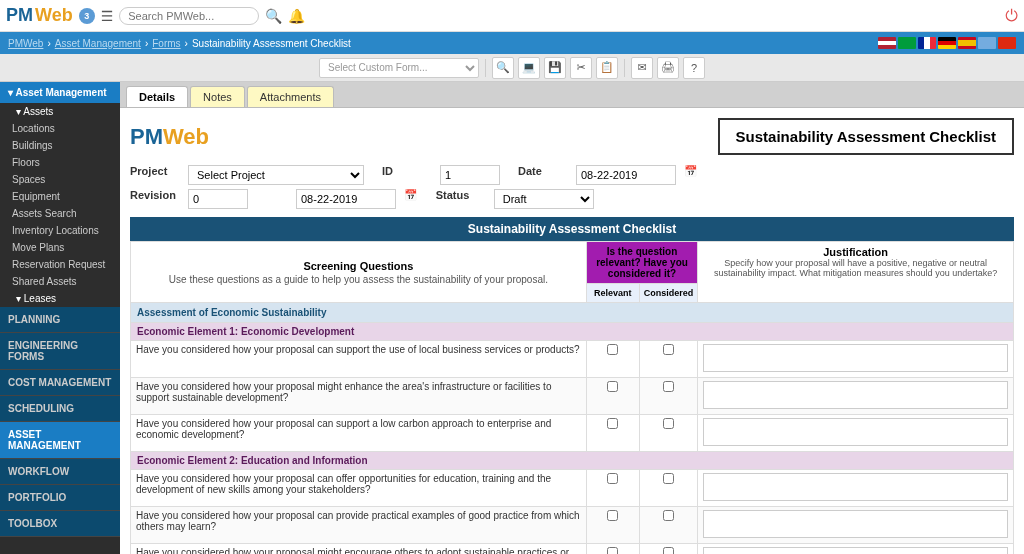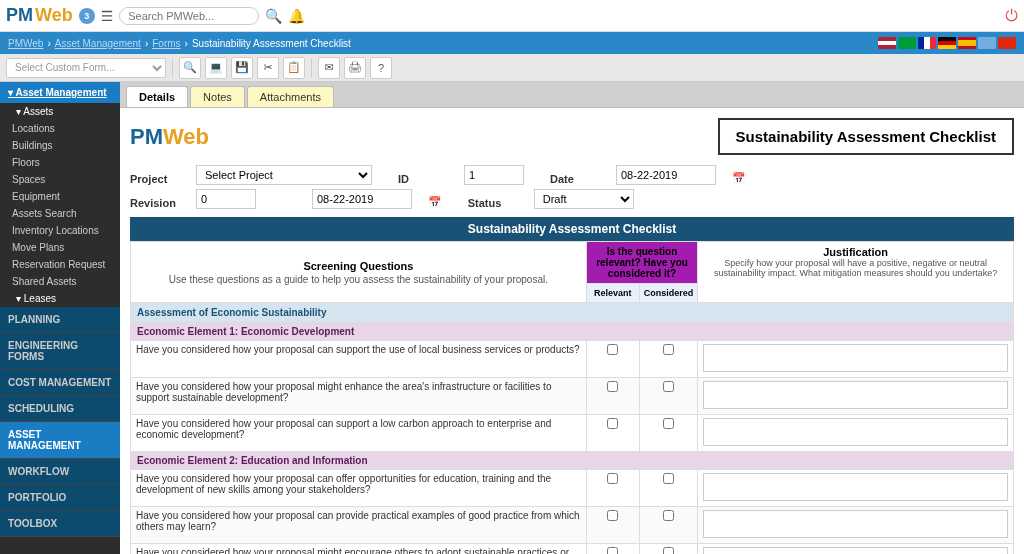--- a/index.html
+++ b/index.html
@@ -24,33 +24,33 @@
     .flag { width: 18px; height: 12px; display: inline-block; border-radius: 1px; }
     .flag-us { background: linear-gradient(#b22234 0%, #b22234 33%, #fff 33%, #fff 66%, #b22234 66%); }
     .flag-br { background: #009c3b; }
     .flag-fr { background: linear-gradient(to right, #002395 33%, #fff 33%, #fff 66%, #ed2939 66%); }
     .flag-de { background: linear-gradient(#000 33%, #d00 33%, #d00 66%, #ffce00 66%); }
     .flag-es { background: linear-gradient(#c60b1e 25%, #f1bf00 25%, #f1bf00 75%, #c60b1e 75%); }
     .flag-ar { background: #74acdf; }
     .flag-cn { background: #de2910; }
 
     
-    #toolbar { background: #e8e8e8; border-bottom: 1px solid #ccc; padding: 3px 6px; display: flex; align-items: center; gap: 4px; height: 28px; }
+    #toolbar { background: #e8e8e8; border-bottom: 1px solid #ccc; padding: 3px 6px; display: flex; align-items: center; gap: 4px; height: 28px; justify-content: center; }
     #custom-form-select { border: 1px solid #ccc; background: #fff; padding: 2px 4px; font-size: 10px; color: #999; width: 160px; height: 20px; border-radius: 2px; }
     .toolbar-icon-btn { width: 22px; height: 22px; border: 1px solid #ccc; background: #fff; border-radius: 2px; display: flex; align-items: center; justify-content: center; cursor: pointer; font-size: 11px; color: #555; }
     .toolbar-sep { width: 1px; height: 18px; background: #ccc; margin: 0 2px; }
 
     
     #main-layout { display: flex; flex: 1; overflow: hidden; }
 
     
     #sidebar { width: 120px; background: #2d2d2d; color: #fff; overflow-y: auto; flex-shrink: 0; }
     .sidebar-section { }
     .sidebar-section-header { background: #1a7dc4; color: #fff; padding: 5px 8px; font-size: 10px; font-weight: bold; cursor: pointer; display: flex; align-items: center; justify-content: between; }
-    .sidebar-section-header.active { background: #1a7dc4; text-decoration: underline; }
+    .sidebar-section-header.active { background: #1a7dc4; }
     .sidebar-item { padding: 3px 8px 3px 16px; font-size: 10px; color: #ccc; cursor: pointer; }
     .sidebar-item.active { color: #fff; }
     .sidebar-item.sub { padding-left: 12px; }
     .sidebar-nav-item { padding: 7px 8px; font-size: 10px; font-weight: bold; color: #ccc; background: #0c4a6e; cursor: pointer; border-bottom: 1px solid #444; text-transform: uppercase; }
     .sidebar-nav-item.active { background: #1a7dc4; color: #fff; }
 
     
     #content-area { flex: 1; display: flex; flex-direction: column; overflow: hidden; background: #f5f5f5; }
 
     
@@ -62,21 +62,21 @@
     #form-content { flex: 1; overflow-y: auto; background: #fff; padding: 10px; }
 
     
     #form-header { display: flex; align-items: center; justify-content: space-between; margin-bottom: 10px; }
     #form-logo { font-size: 22px; font-weight: bold; }
     #form-logo span.pm { color: #1a6496; }
     #form-logo span.web { color: #e8a020; }
     #form-title-box { border: 2px solid #333; padding: 8px 16px; font-size: 15px; font-weight: bold; text-align: center; min-width: 280px; }
 
     
-    .form-fields-row { display: flex; align-items: flex-end; gap: 16px; margin-bottom: 4px; font-size: 11px; }
+    .form-fields-row { display: flex; align-items: flex-start; gap: 8px; margin-bottom: 4px; font-size: 11px; }
     .form-label { font-weight: bold; color: #333; min-width: 50px; }
     .form-input { border: 1px solid #ccc; padding: 2px 4px; font-size: 11px; background: #fff; height: 20px; }
     .form-input-wide { width: 176px; }
     .form-input-medium { width: 100px; }
     .form-input-small { width: 60px; }
     .calendar-icon { color: #555; font-size: 11px; cursor: pointer; }
 
     
     #checklist-header-row { background: #1a5276; color: #fff; text-align: center; padding: 5px; font-weight: bold; font-size: 12px; margin: 8px 0 0 0; }
     .checklist-table { width: 100%; border-collapse: collapse; }

